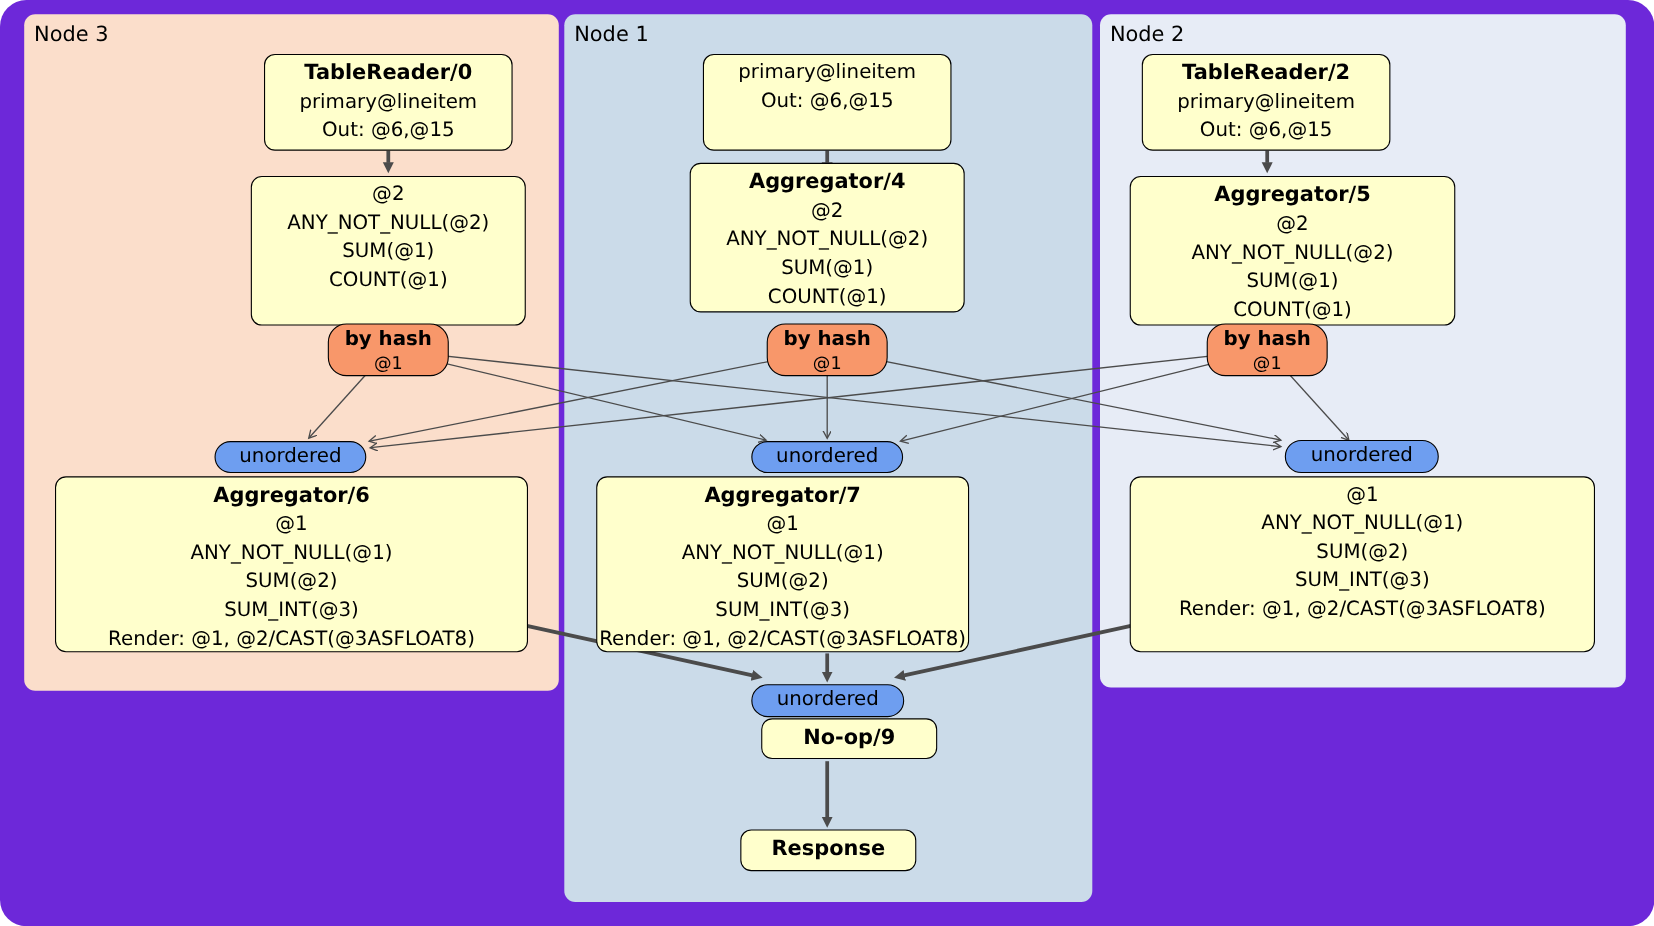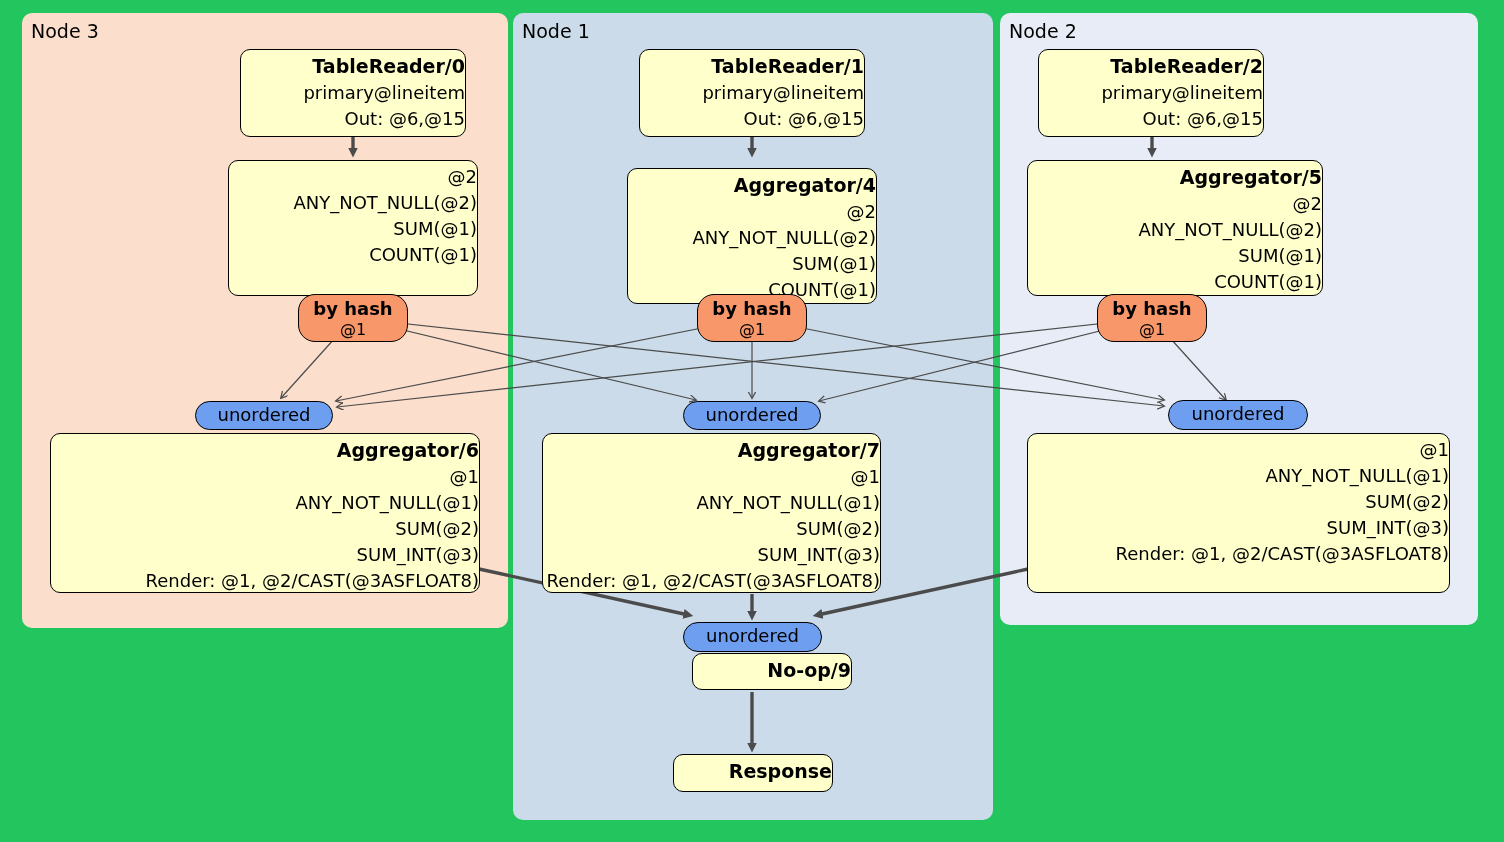--- a/index.html
+++ b/index.html
@@ -1,33 +1,33 @@
 <!DOCTYPE html>
 <html style="--node3-bg: #fbdecb; --node1-bg: #cbdbe9; --node2-bg: #e7ecf6; --box-fill: #ffffcc; --router-fill: #f8976a; --sync-fill: #6e9ef0; --edge: #4b4b4b;"><head>
 <meta charset="utf-8">
 <style>
   html,body{margin:0;padding:0;background:#fff;}
   body{font-family:"DejaVu Sans","Liberation Sans",sans-serif;color:#000;}
-  #canvas{position:relative;width:1504px;height:842px;background:#22c55e;overflow:hidden;}
+  #canvas{position:relative;width:1504px;height:842px;background:#6d28d9;overflow:hidden;border-radius:24px;}
 
   
   .region{position:absolute;border-radius:10px;z-index:0;}
   .region-3{background:var(--node3-bg,#fbdecb);}
   .region-1{background:var(--node1-bg,#cbdbe9);}
   .region-2{background:var(--node2-bg,#e7ecf6);}
   .region-label{position:absolute;left:9px;top:7px;font-size:19px;line-height:22px;color:#000;}
 
   
   #edges{position:absolute;left:0;top:0;z-index:1;}
   .edge-thin{stroke:var(--edge,#4b4b4b);stroke-width:1.2;fill:none;}
   .edge-thick{stroke:var(--edge,#4b4b4b);stroke-width:3.4;fill:none;}
 
   
   .box{position:absolute;box-sizing:border-box;z-index:2;background:var(--box-fill,#ffffcc);
-       border:1.6px solid #000;border-radius:10px;text-align:right;padding-top:3px;}
+       border:1.6px solid #000;border-radius:10px;text-align:center;padding-top:3px;}
   .box-title{font-weight:bold;font-size:19px;line-height:27px;white-space:nowrap;}
   .box-line{font-size:18px;line-height:26px;white-space:nowrap;}
   .box--aggtop .box-line{line-height:26px;}
   .box--single .box-title{line-height:30px;}
 
   
   .router{position:absolute;box-sizing:border-box;z-index:3;background:var(--router-fill,#f8976a);
           border:1.6px solid #000;border-radius:17px;text-align:center;padding-top:2px;}
   .router-title{font-weight:bold;font-size:18px;line-height:23px;}
   .router-detail{font-size:16px;line-height:19px;}
@@ -82,37 +82,36 @@
 
     <line class="edge-thick" x1="752" y1="692" x2="752" y2="743" marker-end="url(#mthick)"></line>
   </svg>
 
   <div class="box" style="left:240px;top:49px;width:226px;height:88px;">
     <div class="box-title">TableReader/0</div>
     <div class="box-line">primary@lineitem</div>
     <div class="box-line">Out: @6,@15</div>
   </div>
   <div class="box" style="left:639px;top:49px;width:226px;height:88px;">
-    <div class="box-title">TableReader/1</div>
     <div class="box-line">primary@lineitem</div>
     <div class="box-line">Out: @6,@15</div>
   </div>
   <div class="box" style="left:1038px;top:49px;width:226px;height:88px;">
     <div class="box-title">TableReader/2</div>
     <div class="box-line">primary@lineitem</div>
     <div class="box-line">Out: @6,@15</div>
   </div>
 
   <div class="box box--aggtop" style="left:228px;top:160px;width:250px;height:136px;">
     <div class="box-line">@2</div>
     <div class="box-line">ANY_NOT_NULL(@2)</div>
     <div class="box-line">SUM(@1)</div>
     <div class="box-line">COUNT(@1)</div>
   </div>
-  <div class="box box--aggtop" style="left:627px;top:168px;width:250px;height:136px;">
+  <div class="box box--aggtop" style="left:627px;top:148px;width:250px;height:136px;">
     <div class="box-title">Aggregator/4</div>
     <div class="box-line">@2</div>
     <div class="box-line">ANY_NOT_NULL(@2)</div>
     <div class="box-line">SUM(@1)</div>
     <div class="box-line">COUNT(@1)</div>
   </div>
   <div class="box box--aggtop" style="left:1027px;top:160px;width:296px;height:136px;">
     <div class="box-title">Aggregator/5</div>
     <div class="box-line">@2</div>
     <div class="box-line">ANY_NOT_NULL(@2)</div>

